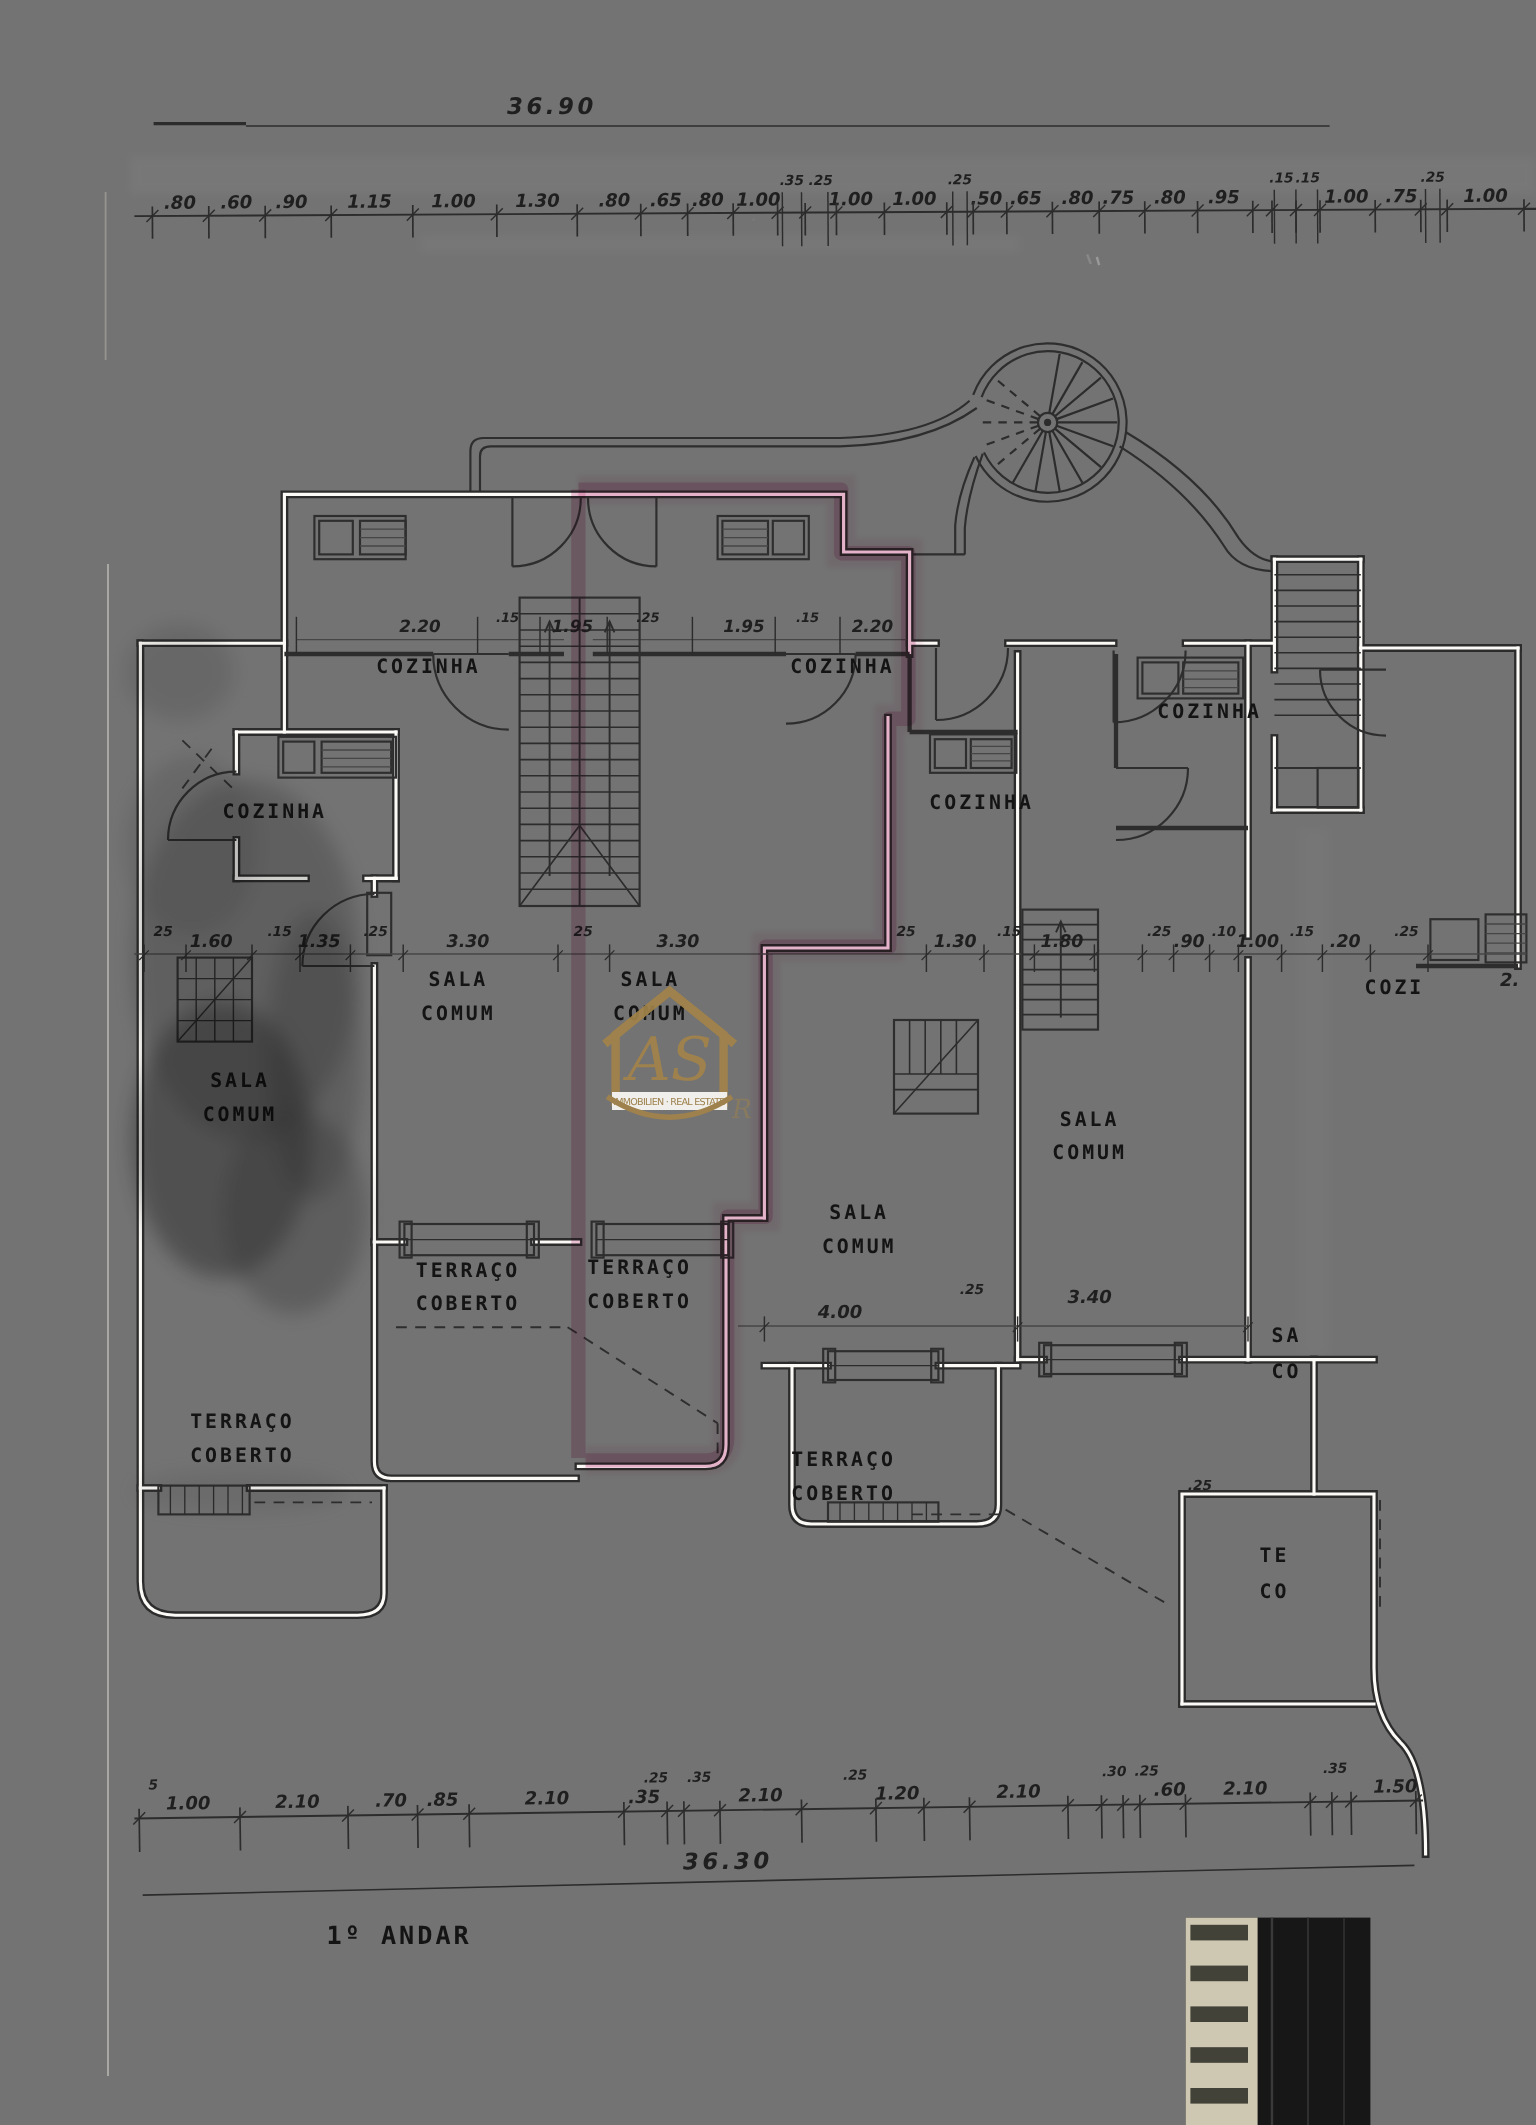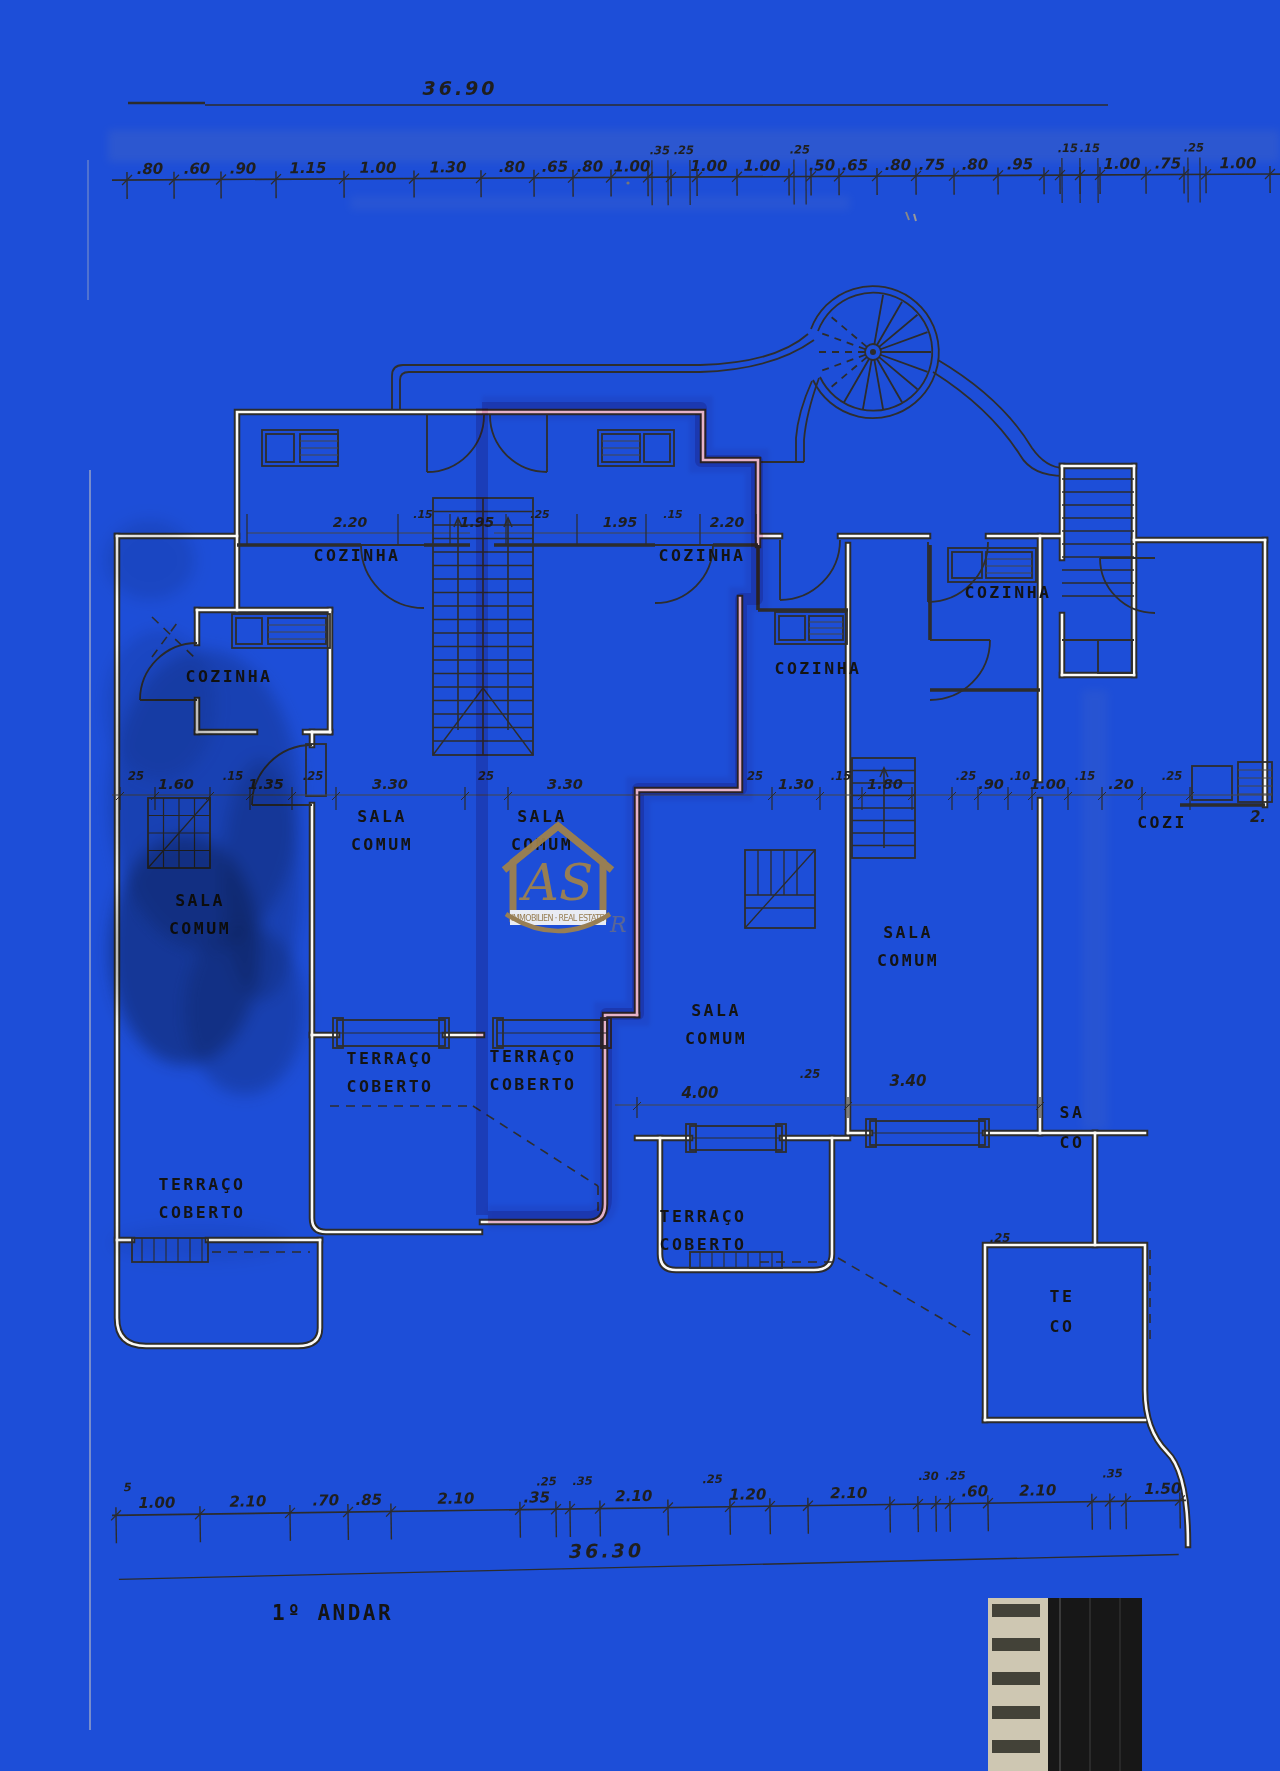--- a/index.html
+++ b/index.html
@@ -1,16 +1,16 @@
 <!DOCTYPE html>
 <html><head>
 <meta charset="utf-8">
 <style>
   html,body{margin:0;padding:0;background:#d9d7d2;}
-  .page{width:1280px;height:1771px;position:relative;background:#1d4ed8;margin:0 auto;
+  .page{width:1280px;height:1771px;position:relative;background:#737373;margin:0 auto;
         font-family:"DejaVu Sans",sans-serif;overflow:hidden;}
   svg{position:absolute;left:0;top:0;}
   .tl{stroke:#2e2e2e;stroke-width:1.8;fill:none;}
   .tn{stroke:#464646;stroke-width:1.1;fill:none;}
   .wm{stroke:#2d2d2d;stroke-width:3.6;fill:none;}
   #thickWalls path{stroke:#2c2c2c;stroke-width:6.5;fill:none;stroke-linecap:square;}
   .wwhite path{stroke:#fbfaf7;stroke-width:2.6;fill:none;stroke-linecap:square;}
   .dsh{stroke:#2e2e2e;stroke-width:1.6;fill:none;stroke-dasharray:9 7;}
   .dim{font-family:"DejaVu Sans","Liberation Sans",sans-serif;font-style:italic;font-weight:700;fill:#1f1f1f;}
   .lbl{font-family:"DejaVu Sans Mono","Liberation Mono",monospace;font-weight:700;fill:#141414;letter-spacing:2.5px;}

